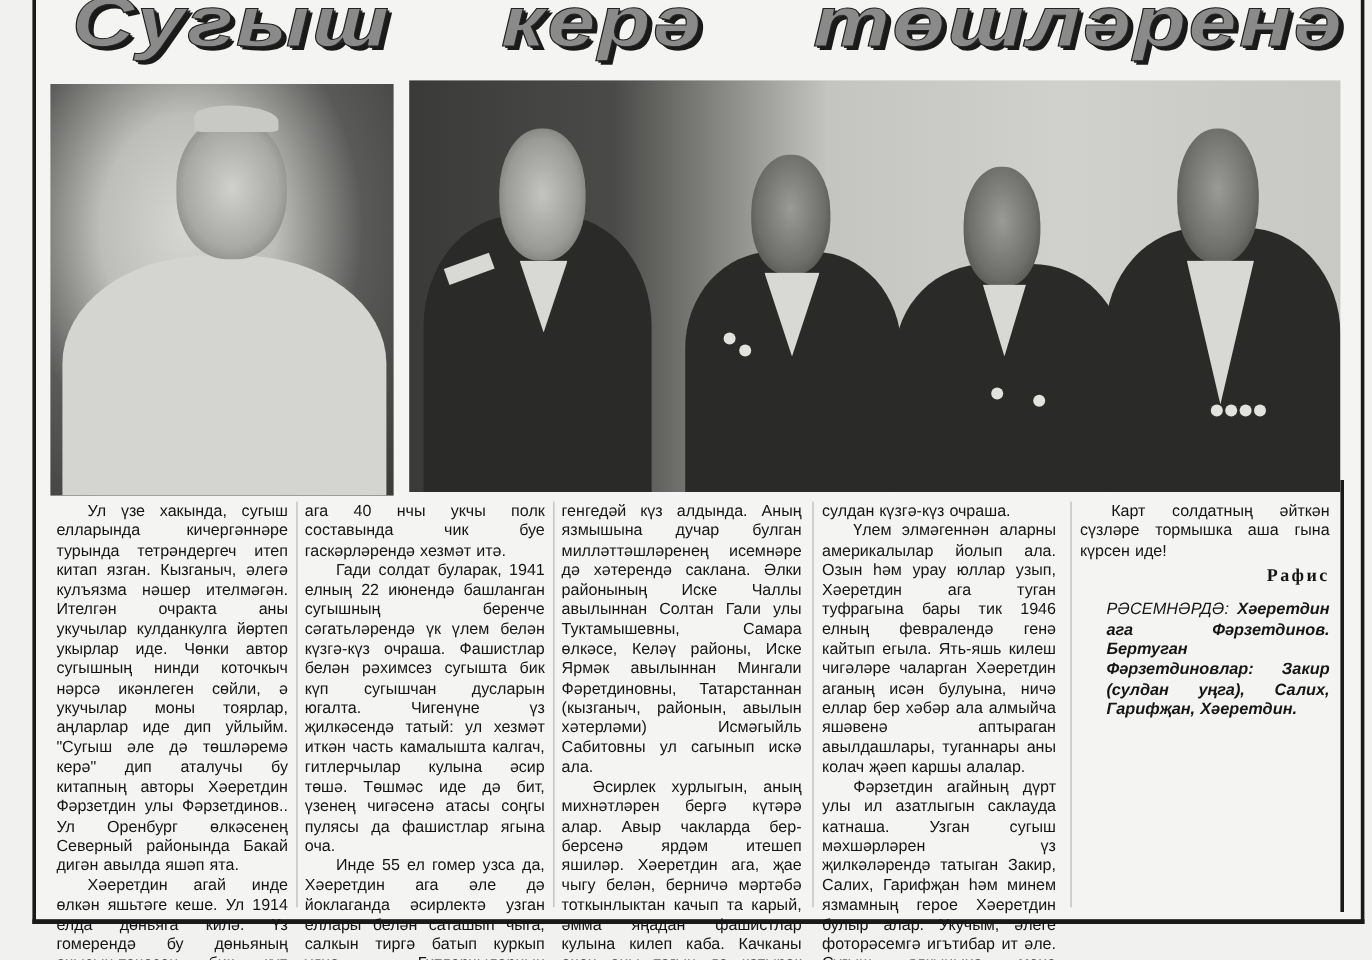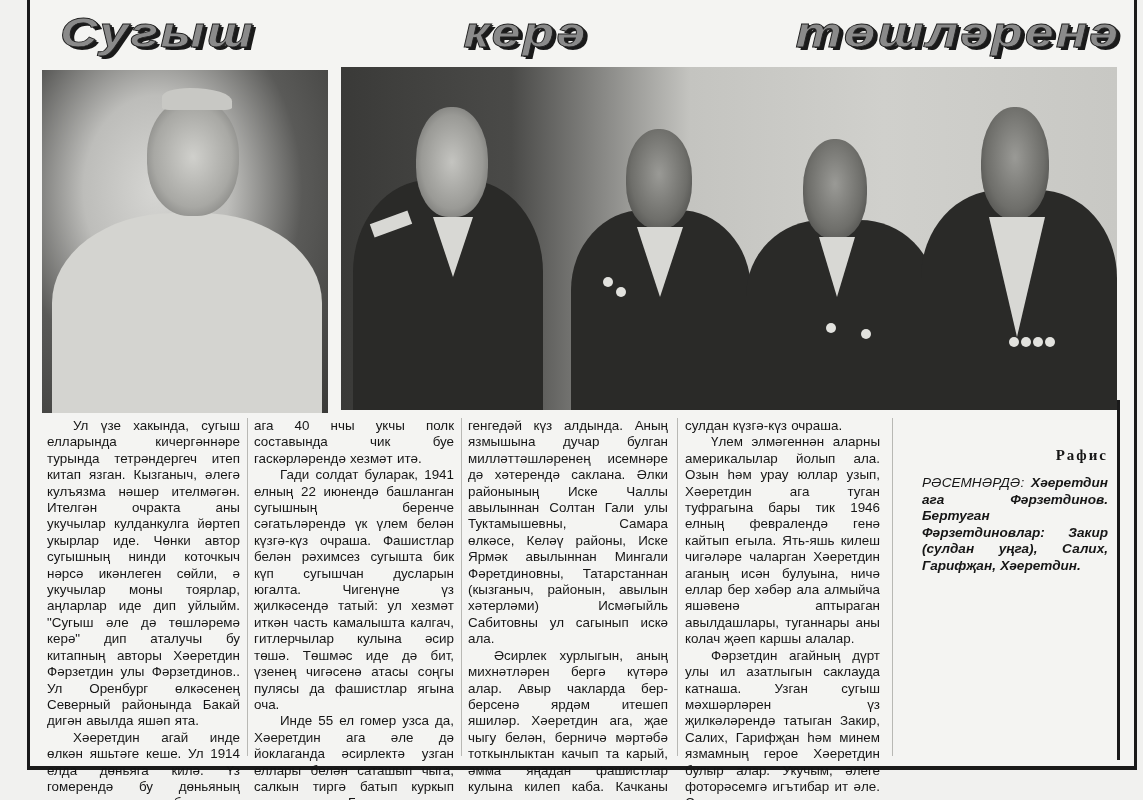--- a/index.html
+++ b/index.html
@@ -13,24 +13,24 @@
     .page {
       position: absolute; left: 27px; top: 0; width: 1110px; height: 770px;
       background: #f4f4f2;
       border-left: 3px solid #1a1a1a;
       border-right: 3px solid #1a1a1a;
       border-bottom: 4px solid #1a1a1a;
       box-sizing: border-box;
     }
     .headline {
       position: absolute; left: 30px; top: 2px; width: 1060px; height: 58px;
-      display: flex; align-items: flex-start; justify-content: space-between;
+      display: flex; align-items: flex-end; justify-content: space-between;
       font-family: "Liberation Sans", sans-serif;
       font-weight: bold; font-style: italic;
-      font-size: 52px; letter-spacing: 2px;
+      font-size: 72px; letter-spacing: 2px;
       color: #8a8a8a;
       text-shadow: 4px 4px 0 #1a1a1a, 2px 2px 0 #2a2a2a;
       -webkit-text-stroke: 1px #222;
     }
     .headline span { display: inline-block; transform: scaleY(0.82); }
     .photo {
       position: absolute; overflow: hidden;
       background: #7a7a78;
     }
     .photo-left { left: 12px; top: 70px; width: 286px; height: 343px;
@@ -61,21 +61,21 @@
     .col p.noindent { text-indent: 0; }
     .c1 { left: 17px; width: 193px; }
     .c2 { left: 224px; width: 200px; }
     .c3 { left: 438px; width: 200px; }
     .c4 { left: 655px; width: 195px; }
     .c5 { left: 870px; width: 208px; }
     .divider { position: absolute; width: 1px; background: #b8b8b4; top: 418px; height: 338px; }
     .c5-rule { position: absolute; left: 1087px; top: 400px; width: 3px; height: 360px; background: #1a1a1a; }
     .author {
       text-align: right; font-family: "Liberation Serif", serif; font-weight: bold;
-      font-size: 15px; line-height: 19px; letter-spacing: 2px; margin-top: 28px;
+      font-size: 15px; line-height: 19px; letter-spacing: 2px; margin-top: 4px;
     }
     .caption {
       font-style: italic; font-weight: bold; font-size: 13.6px; line-height: 16.6px;
       text-align: justify; margin-top: 10px; margin-left: 22px;
     }
     .caption .cap-label { font-weight: normal; }
   </style>
 </head>
 <body>
 
@@ -141,20 +141,21 @@
 
   <div class="col c4">
     <p class="noindent">сулдан күзгә-күз очраша.</p>
     <p>Үлем элмәгеннән аларны америкалылар йолып ала. Озын һәм урау юллар узып, Хәеретдин ага туган туфрагына бары тик 1946 елның февралендә генә кайтып егыла. Ять-яшь килеш чигәләре чаларган Хәеретдин аганың исән булуына, ничә еллар бер хәбәр ала алмыйча яшәвенә аптыраган авылдашлары, туганнары аны колач җәеп каршы алалар.</p>
     <p>Фәрзетдин агайның дүрт улы ил азатлыгын саклауда катнаша. Узган сугыш мәхшәрләрен үз җилкәләрендә татыган Закир, Салих, Гарифҗан һәм минем язмамның герое Хәеретдин булыр алар. Укучым, әлеге фоторәсемгә игътибар ит әле. Сугыш ялкынына менә шушылай ять-яшь килеш барып керә Хәеретдин.</p>
 
   </div>
   <div class="divider" style="left:862px;"></div>
 
   <div class="col c5">
+    <p>Карт солдатның әйткән сүзләре тормышка аша гына күрсен иде!</p>
     <div class="author">
       <div>Рафис</div>
     </div>
     <div class="caption">
       <span class="cap-label">РӘСЕМНӘРДӘ:</span>
       <span>Хәеретдин ага Фәрзетдинов. Бертуган Фәрзетдиновлар: Закир (сулдан уңга), Салих, Гарифҗан, Хәеретдин.</span>
     </div>
   </div>
   <div class="c5-rule"></div>
 

